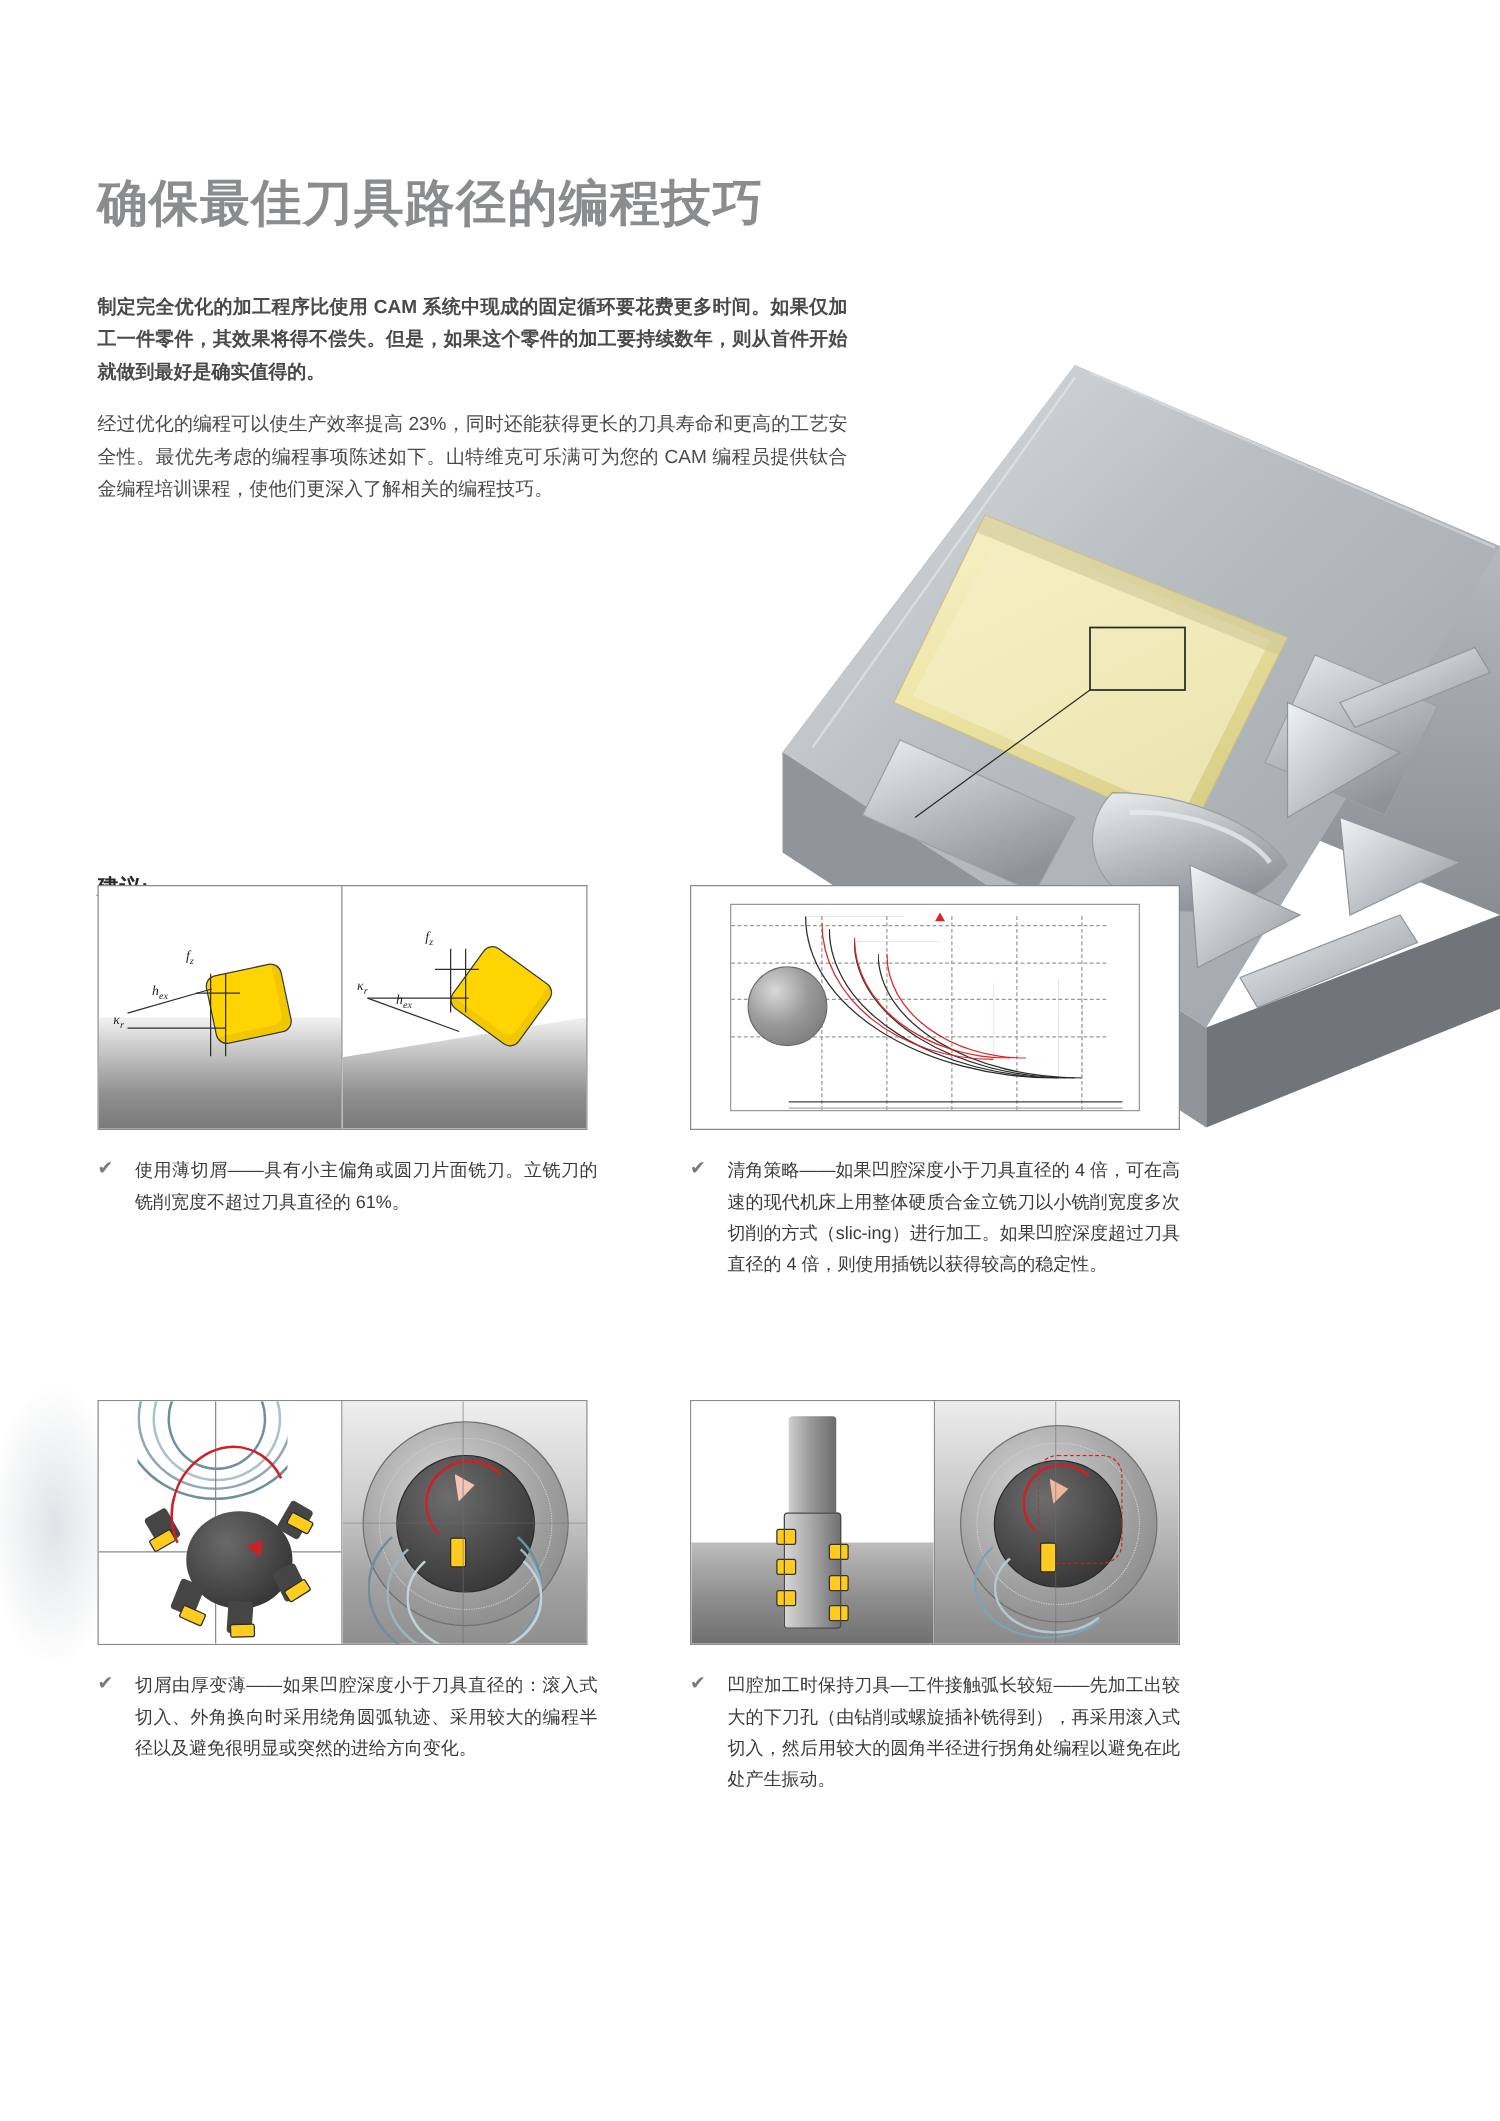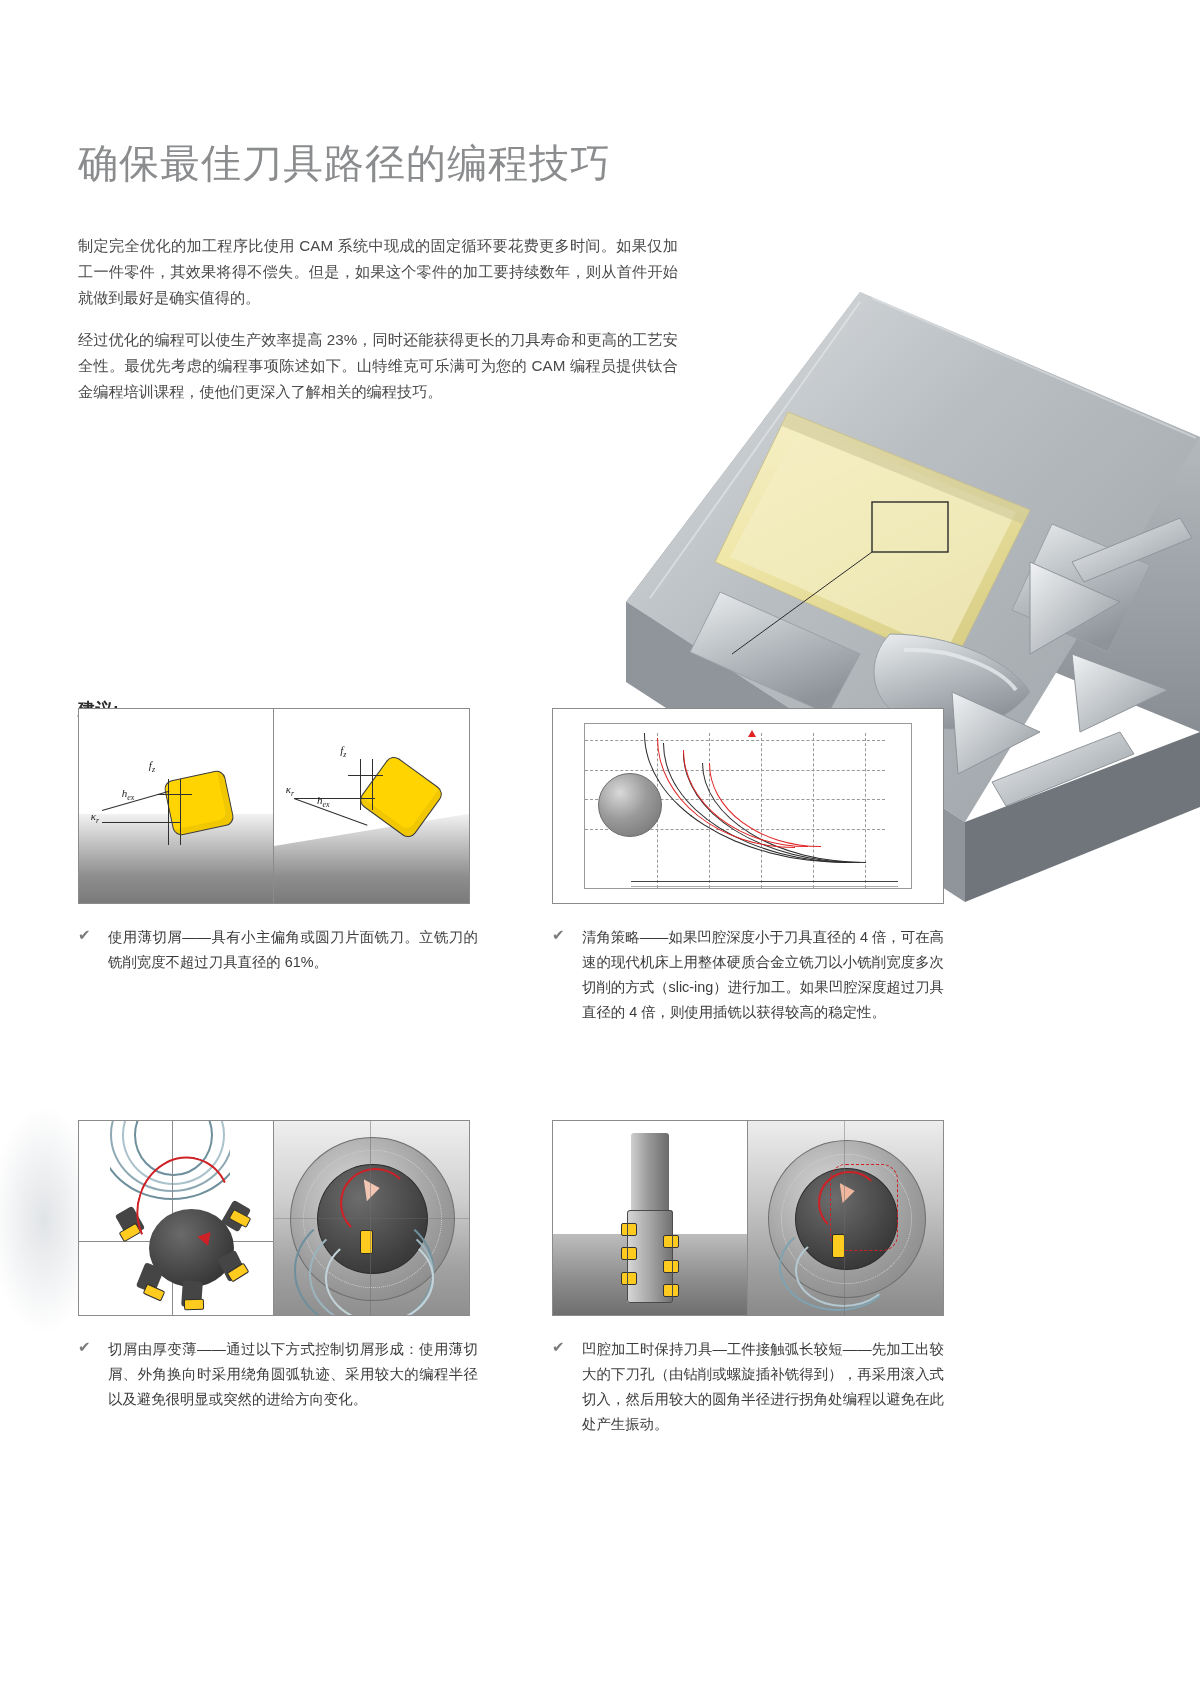--- a/index.html
+++ b/index.html
@@ -6,32 +6,32 @@
   body{
     width:1200px;height:1697px;background:#ffffff;
     font-family:"Liberation Sans","DejaVu Sans",sans-serif;
     color:#3c3c3c;position:relative;overflow:hidden;
   }
   .page{position:absolute;inset:0;}
 
   
   .page-title{
     position:absolute;left:78px;top:96px;width:760px;
-    font-size:40px;line-height:1.15;font-weight:400;color:#8a8c8e;
+    font-size:40px;line-height:1.15;font-weight:700;color:#8a8c8e;
     letter-spacing:1px;
     margin-top:44px;
   }
 
   
   .intro{
     position:absolute;left:78px;width:600px;
     font-size:15.2px;line-height:26px;color:#4a4a4a;
     text-align:justify;
   }
-  #intro-1{top:218px;}
+  #intro-1{top:218px;font-weight:bold;}
   #intro-2{top:312px;}
 
   
   .advice-title{
     position:absolute;left:78px;top:698px;
     font-size:17px;font-weight:700;color:#2b2b2b;letter-spacing:.5px;
   }
 
   
   .fig{position:absolute;border:1px solid #8b8b8b;background:#fff;box-sizing:border-box;}
@@ -328,21 +328,21 @@
     <span class="ctext">使用薄切屑——具有小主偏角或圆刀片面铣刀。立铣刀的铣削宽度不超过刀具直径的 61%。</span>
   </div>
 
   <div class="caption" id="cap-2">
     <span class="tick">✔</span>
     <span class="ctext">清角策略——如果凹腔深度小于刀具直径的 4 倍，可在高速的现代机床上用整体硬质合金立铣刀以小铣削宽度多次切削的方式（slic-ing）进行加工。如果凹腔深度超过刀具直径的 4 倍，则使用插铣以获得较高的稳定性。</span>
   </div>
 
   <div class="caption" id="cap-3">
     <span class="tick">✔</span>
-    <span class="ctext">切屑由厚变薄——通过以下方式控制切屑形成：使用薄切屑、外角换向时采用绕角圆弧轨迹、采用较大的编程半径以及避免很明显或突然的进给方向变化。</span>
+    <span class="ctext">切屑由厚变薄——如果凹腔深度小于刀具直径的：滚入式切入、外角换向时采用绕角圆弧轨迹、采用较大的编程半径以及避免很明显或突然的进给方向变化。</span>
   </div>
 
   <div class="caption" id="cap-4">
     <span class="tick">✔</span>
     <span class="ctext">凹腔加工时保持刀具—工件接触弧长较短——先加工出较大的下刀孔（由钻削或螺旋插补铣得到），再采用滚入式切入，然后用较大的圆角半径进行拐角处编程以避免在此处产生振动。</span>
   </div>
 
 </div>
 
 </body></html>

